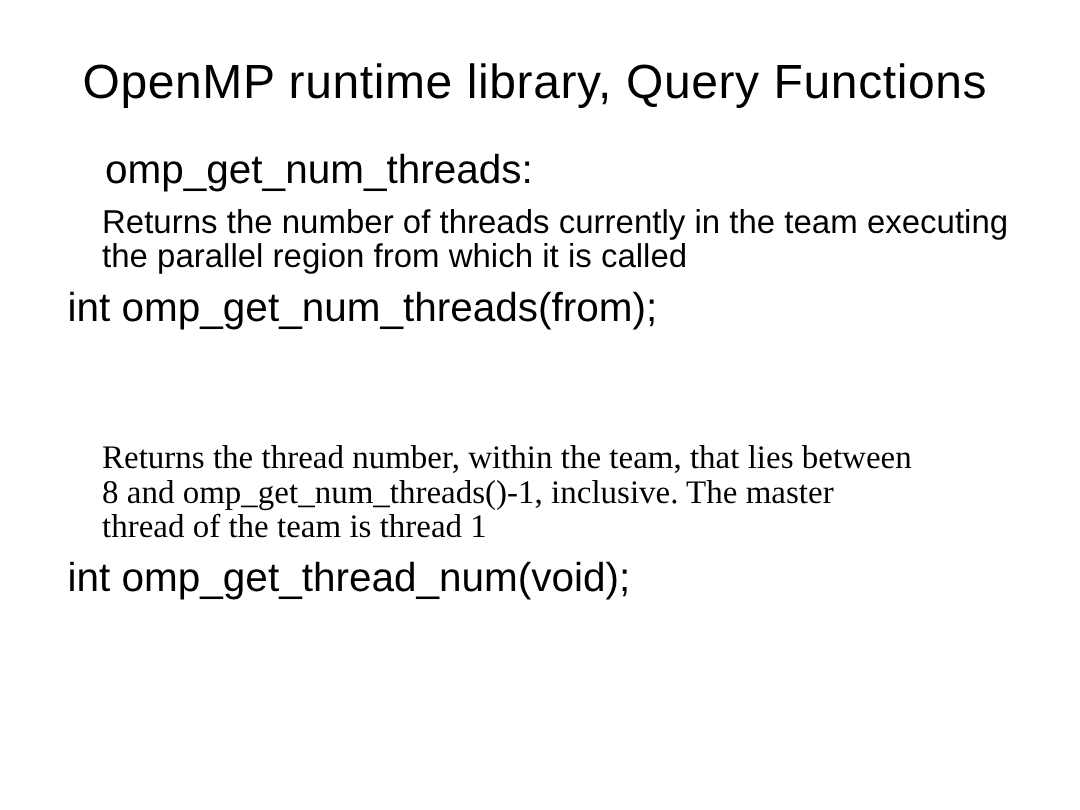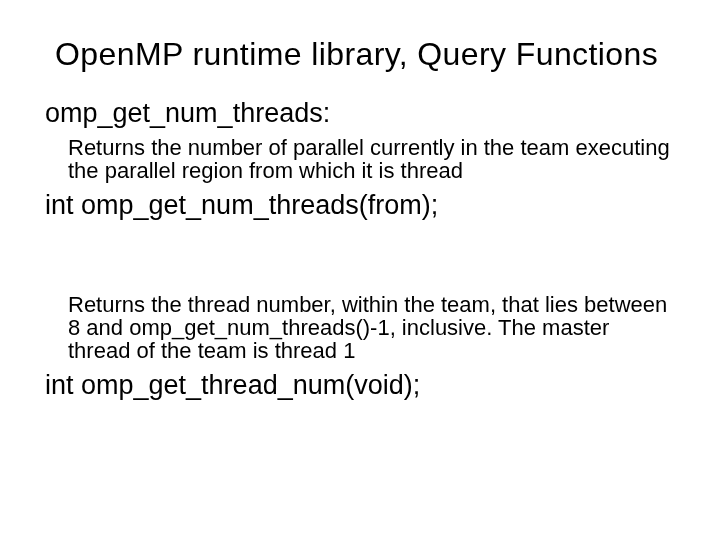--- a/index.html
+++ b/index.html
@@ -42,39 +42,39 @@
     font-size: 27px;
     line-height: 1.15;
     color: #000000;
   }
   .page-number {
     left: 656px;
     top: 501px;
     font-size: 13px;
     color: #8f8f8f;
   }
-  .pos-heading-1 { top: 98px; }
+  .pos-heading-1 { top: 98px; margin-left: 25px; }
   .pos-desc-1    { top: 136px; }
   .pos-sig-1     { top: 190px; }
   .pos-heading-2 { top: 257px; }
-  .pos-desc-2    { top: 293px; }
+  .pos-desc-2    { top: 293px; font-family: Liberation Serif, serif; }
   .pos-sig-2     { top: 370px; text-align: right; }
 </style>
 </head>
 <body>
 
 <div class="slide">
 
   <div class="abs slide-title">OpenMP runtime library, Query Functions</div>
 
   <div class="abs section-heading pos-heading-1">omp_get_num_threads:</div>
 
   <div class="abs section-description pos-desc-1">
-    <div>Returns the number of parallel currently in the team executing</div>
-    <div>the parallel region from which it is thread</div>
+    <div>Returns the number of threads currently in the team executing</div>
+    <div>the parallel region from which it is called</div>
   </div>
 
   <div class="abs function-signature pos-sig-1">int omp_get_num_threads(from);</div>
 
 
   <div class="abs section-description pos-desc-2">
     <div>Returns the thread number, within the team, that lies between</div>
     <div>8 and omp_get_num_threads()-1, inclusive. The master</div>
     <div>thread of the team is thread 1</div>
   </div>

